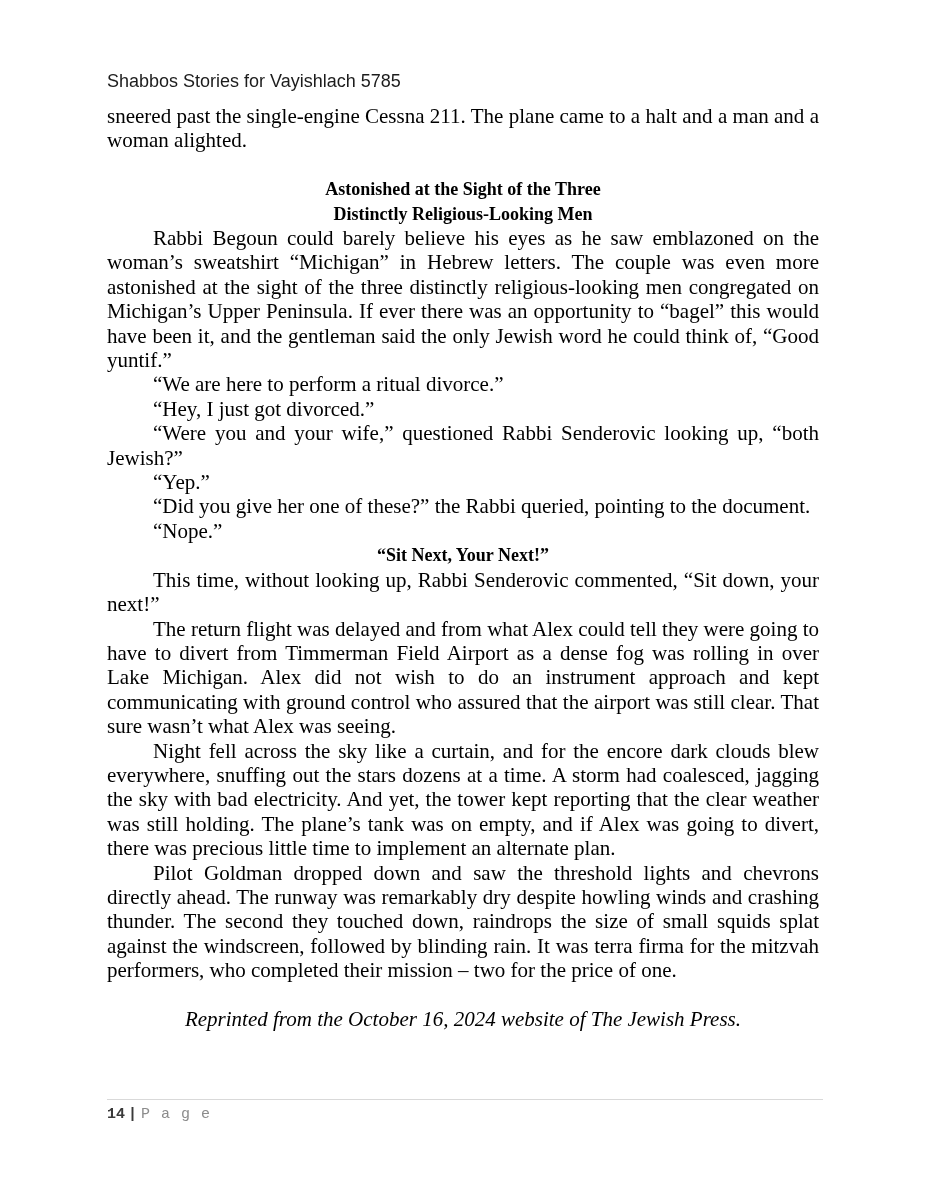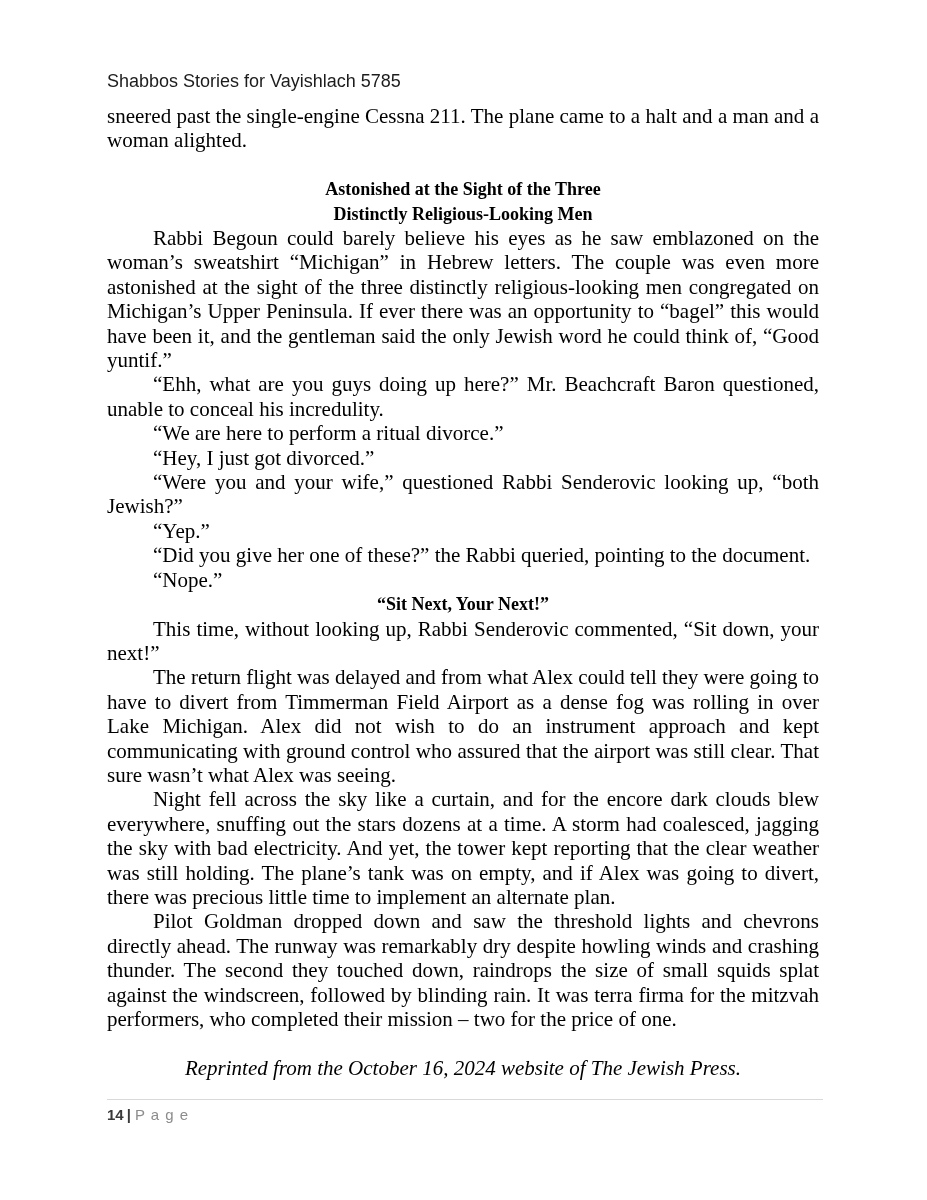--- a/index.html
+++ b/index.html
@@ -57,21 +57,21 @@
     margin: 0;
     font-style: italic;
     text-align: center;
     text-indent: 0;
   }
   .page-footer {
     position: absolute;
     left: 107px;
     top: 1099px;
     width: 716px;
-    font-family: Liberation Sans, sans-serif;
+    font-family: Liberation Mono, monospace;
     font-size: 15px;
   }
   .footer-rule {
     border: none;
     border-top: 1px solid #d9d9d9;
     margin: 0 0 6px 0;
     width: 716px;
   }
   .footer-pagenum {
     color: #3a3a3a;
@@ -101,21 +101,20 @@
     <p class="para no-indent">sneered past the single-engine Cessna 211. The plane came to a halt and a man and a woman alighted.</p>
 
     <div class="spacer"></div>
 
     <h2 class="heading">
       <div>Astonished at the Sight of the Three</div>
       <div>Distinctly Religious-Looking Men</div>
     </h2>
 
     <p class="para">Rabbi Begoun could barely believe his eyes as he saw emblazoned on the woman’s sweatshirt “Michigan” in Hebrew letters. The couple was even more astonished at the sight of the three distinctly religious-looking men congregated on Michigan’s Upper Peninsula. If ever there was an opportunity to “bagel” this would have been it, and the gentleman said the only Jewish word he could think of, “Good yuntif.”</p>
-    <p class="para">“Ehh, what are you guys doing up here?” Mr. Beachcraft Baron questioned, unable to conceal his incredulity.</p>
     <p class="para">“We are here to perform a ritual divorce.”</p>
     <p class="para">“Hey, I just got divorced.”</p>
     <p class="para">“Were you and your wife,” questioned Rabbi Senderovic looking up, “both Jewish?”</p>
     <p class="para">“Yep.”</p>
     <p class="para">“Did you give her one of these?” the Rabbi queried, pointing to the document.</p>
     <p class="para">“Nope.”</p>
 
     <h2 class="heading">“Sit Next, Your Next!”</h2>
 
     <p class="para">This time, without looking up, Rabbi Senderovic commented, “Sit down, your next!”</p>

